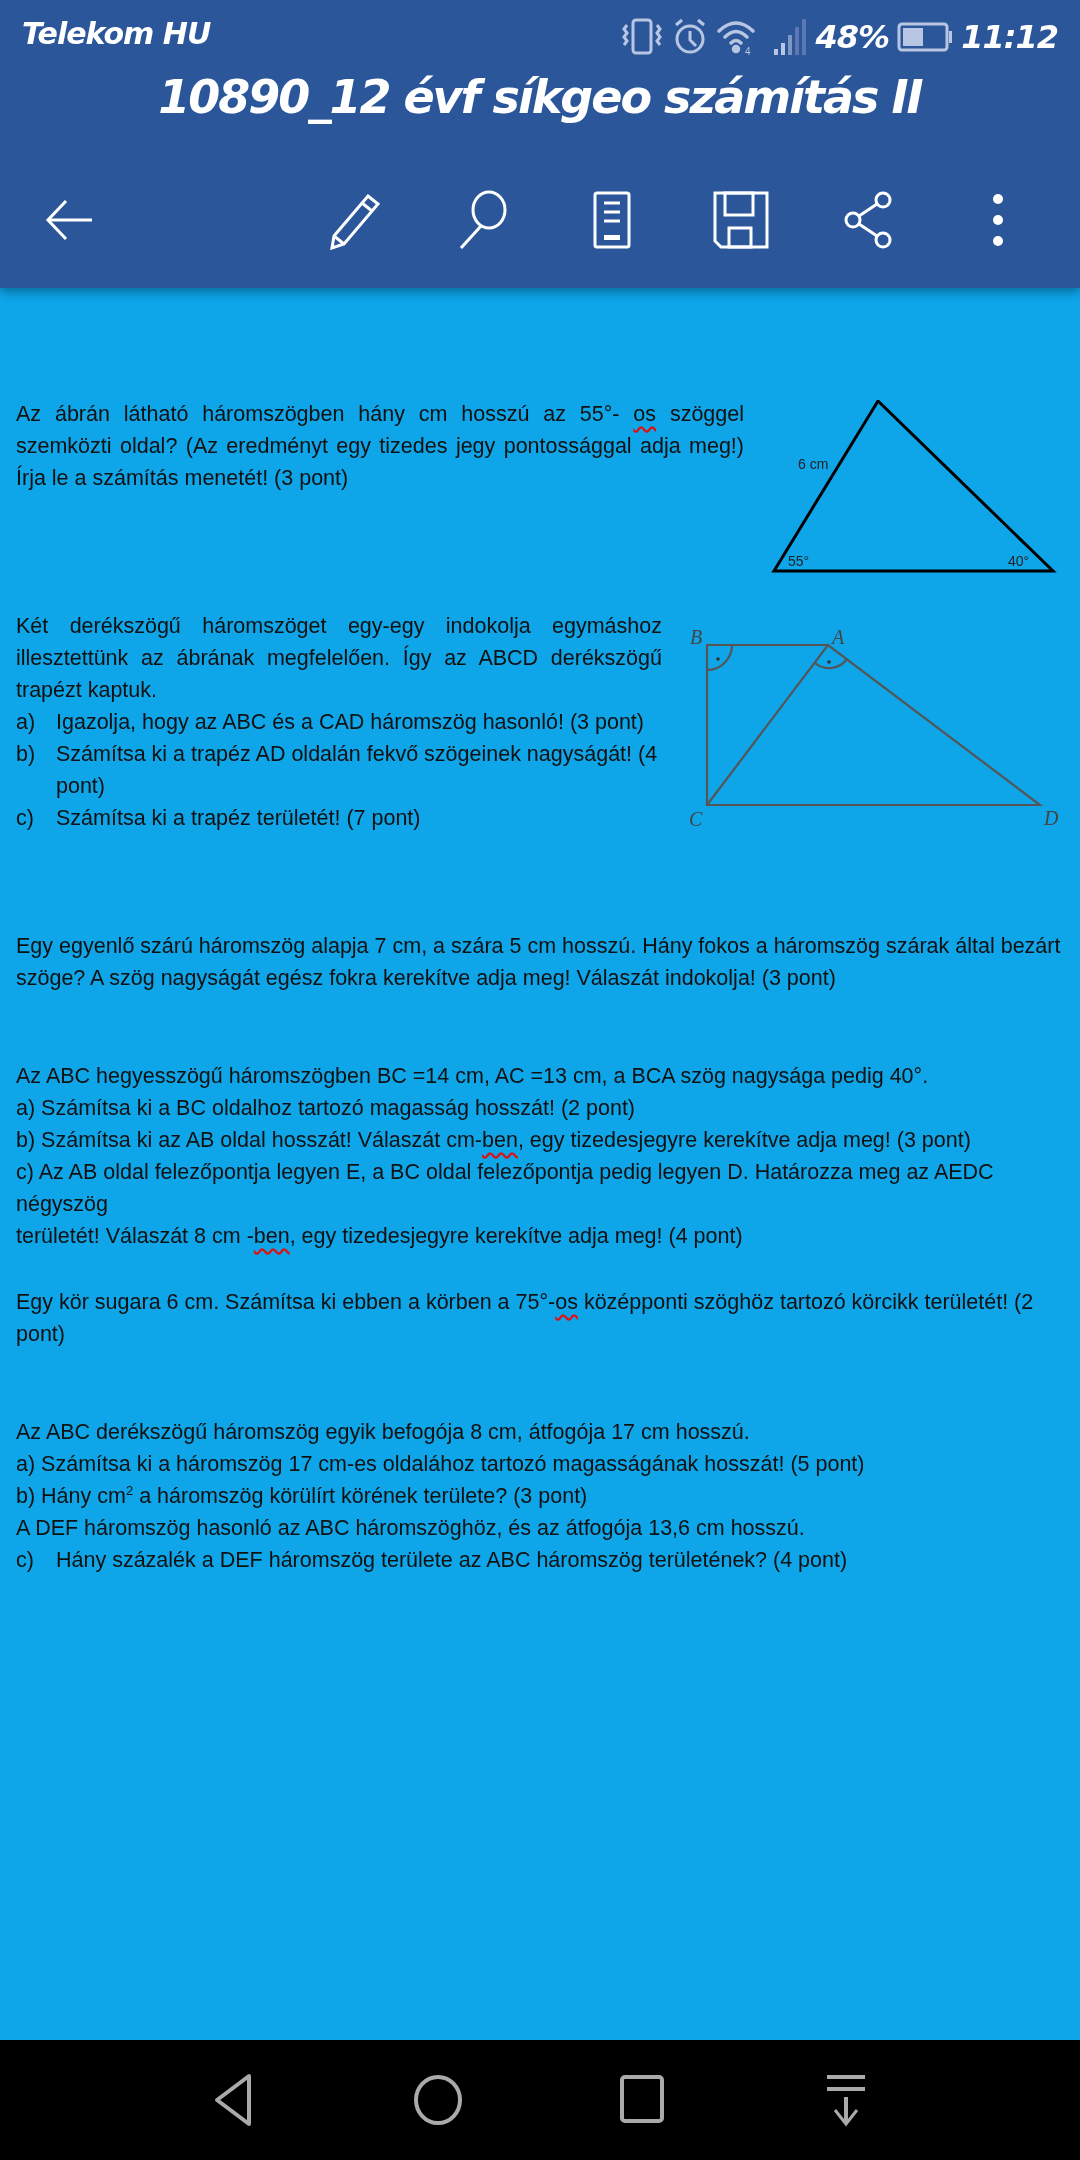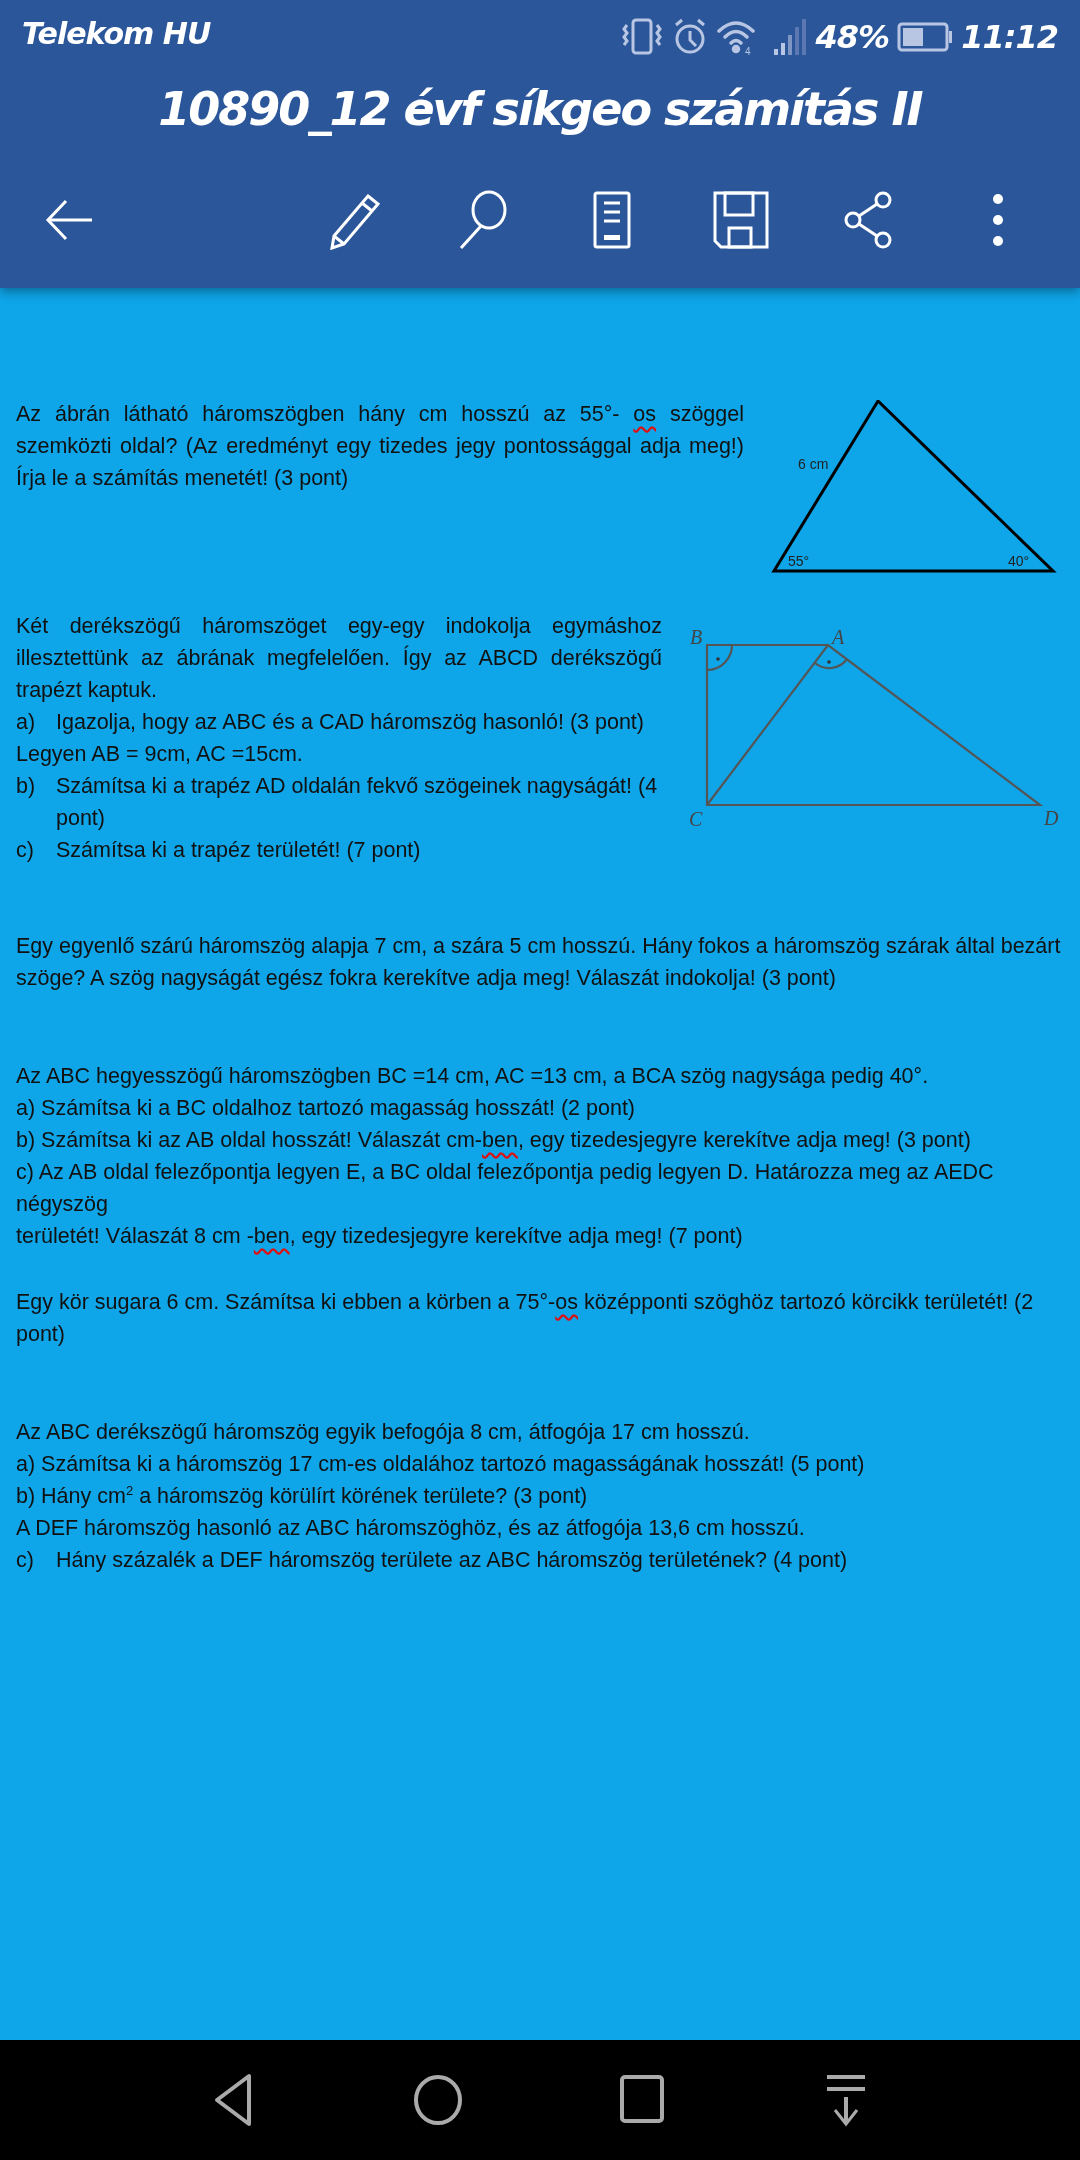--- a/index.html
+++ b/index.html
@@ -6,21 +6,21 @@
   body { width:1080px; height:2160px; position:relative; background:#ffffff; overflow:hidden;
          font-family:"Liberation Sans", sans-serif; }
   .appbar { position:absolute; left:0; top:0; width:1080px; height:288px; background:#2B579A;
             box-shadow:0 4px 10px rgba(0,0,0,0.35); z-index:2; }
   .statusbar { position:absolute; left:0; top:0; width:1080px; height:75px; color:#ffffff; }
   .carrier { position:absolute; left:22px; top:16px; font-size:30px; font-weight:bold; font-style:italic;
              font-family:"DejaVu Sans", sans-serif; letter-spacing:-1px; }
   .status-right { position:absolute; right:22px; top:14px; height:46px; display:flex; align-items:center; gap:8px; }
   .status-right svg { display:block; }
   .batt-pct, .clock { font-size:32px; font-weight:bold; font-style:italic; font-family:"DejaVu Sans", sans-serif; letter-spacing:-1px; }
-  .title { position:absolute; left:0; top:82px; width:1080px; text-align:center; color:#fff; font-size:46px; font-weight:bold;
+  .title { position:absolute; left:0; top:70px; width:1080px; text-align:center; color:#fff; font-size:46px; font-weight:bold;
            font-style:italic; font-family:"DejaVu Sans", sans-serif; letter-spacing:-2px; }
   .toolbar { position:absolute; left:0; top:180px; width:1080px; height:80px; }
   .tb-btn { position:absolute; top:0; width:80px; height:80px; display:flex; align-items:center; justify-content:center; }
   .doc { position:absolute; left:0; top:288px; width:1080px; height:1752px; background:#0ea5e9; }
   .p { position:absolute; left:16px; color:#111; font-size:21.5px; line-height:32px; }
   .just { text-align:justify; text-align-last:left; }
   .li { display:flex; }
   .li .mk { width:40px; flex:0 0 40px; }
   .squig { text-decoration:underline wavy #d11; text-decoration-skip-ink:none; text-underline-offset:5px; }
   sup { font-size:13px; line-height:0; }
@@ -147,21 +147,20 @@
       <text x="248" y="166" font-size="14" fill="#222" font-family="Liberation Sans, sans-serif">40°</text>
     </svg>
   </div>
 
   <div class="p" style="top:322px; width:646px;">
     <div class="just">Két derékszögű háromszöget egy-egy indokolja egymáshoz illesztettünk az ábrának megfelelően. Így az ABCD derékszögű trapézt kaptuk.</div>
     <div class="li">
         <span class="mk">a)</span>
         <span>Igazolja, hogy az ABC és a CAD háromszög hasonló! (3 pont)</span>
       </div>
-    <div>Legyen AB = 9cm, AC =15cm.</div>
     <div class="li">
         <span class="mk">b)</span>
         <span>Számítsa ki a trapéz AD oldalán fekvő szögeinek nagyságát! (4 pont)</span>
       </div>
     <div class="li">
         <span class="mk">c)</span>
         <span>Számítsa ki a trapéz területét! (7 pont)</span>
       </div>
   </div>
   <div class="fig" style="left:680px; top:330px; width:400px; height:210px;">
@@ -181,21 +180,21 @@
       </g>
     </svg>
   </div>
 
   <div class="p" style="top:642px; width:1064px;">Egy egyenlő szárú háromszög alapja 7 cm, a szára 5 cm hosszú. Hány fokos a háromszög szárak által bezárt szöge? A szög nagyságát egész fokra kerekítve adja meg! Válaszát indokolja! (3 pont)</div>
 
   <div class="p" style="top:772px; width:1064px;">
     <div>Az ABC hegyesszögű háromszögben BC =14 cm, AC =13 cm, a BCA szög nagysága pedig 40°.</div>
     <div>a) Számítsa ki a BC oldalhoz tartozó magasság hosszát! (2 pont)</div>
     <div><span>b) Számítsa ki az AB oldal hosszát! Válaszát cm-</span><span class="squig">ben</span><span>, egy tizedesjegyre kerekítve adja meg! (3 pont)</span></div>
-    <div><div>c) Az AB oldal felezőpontja legyen E, a BC oldal felezőpontja pedig legyen D. Határozza meg az AEDC négyszög</div><span>területét! Válaszát 8 cm -</span><span class="squig">ben</span><span>, egy tizedesjegyre kerekítve adja meg! (7 pont)</span></div>
+    <div><div>c) Az AB oldal felezőpontja legyen E, a BC oldal felezőpontja pedig legyen D. Határozza meg az AEDC négyszög</div><span>területét! Válaszát 8 cm -</span><span class="squig">ben</span><span>, egy tizedesjegyre kerekítve adja meg! (4 pont)</span></div>
   </div>
 
   <div class="p" style="top:998px; width:1064px;">
     <span>Egy kör sugara 6 cm. Számítsa ki ebben a körben a 75°-</span><span class="squig">os</span><span> középponti szöghöz tartozó körcikk területét! (2 pont)</span>
   </div>
 
   <div class="p" style="top:1128px; width:1064px;">
     <div>Az ABC derékszögű háromszög egyik befogója 8 cm, átfogója 17 cm hosszú.</div>
     <div>a) Számítsa ki a háromszög 17 cm-es oldalához tartozó magasságának hosszát! (5 pont)</div>
     <div><span>b) Hány cm</span><sup>2</sup><span> a háromszög körülírt körének területe? (3 pont)</span></div>

